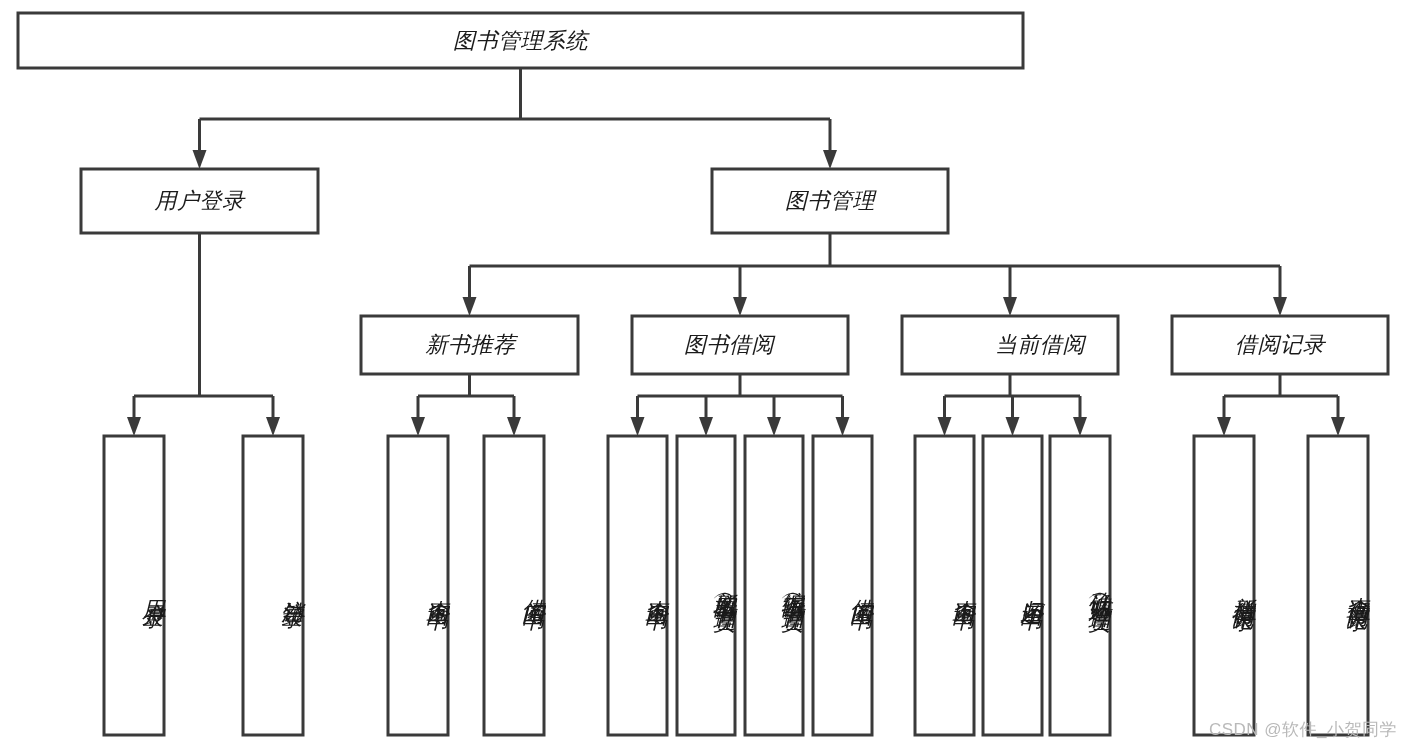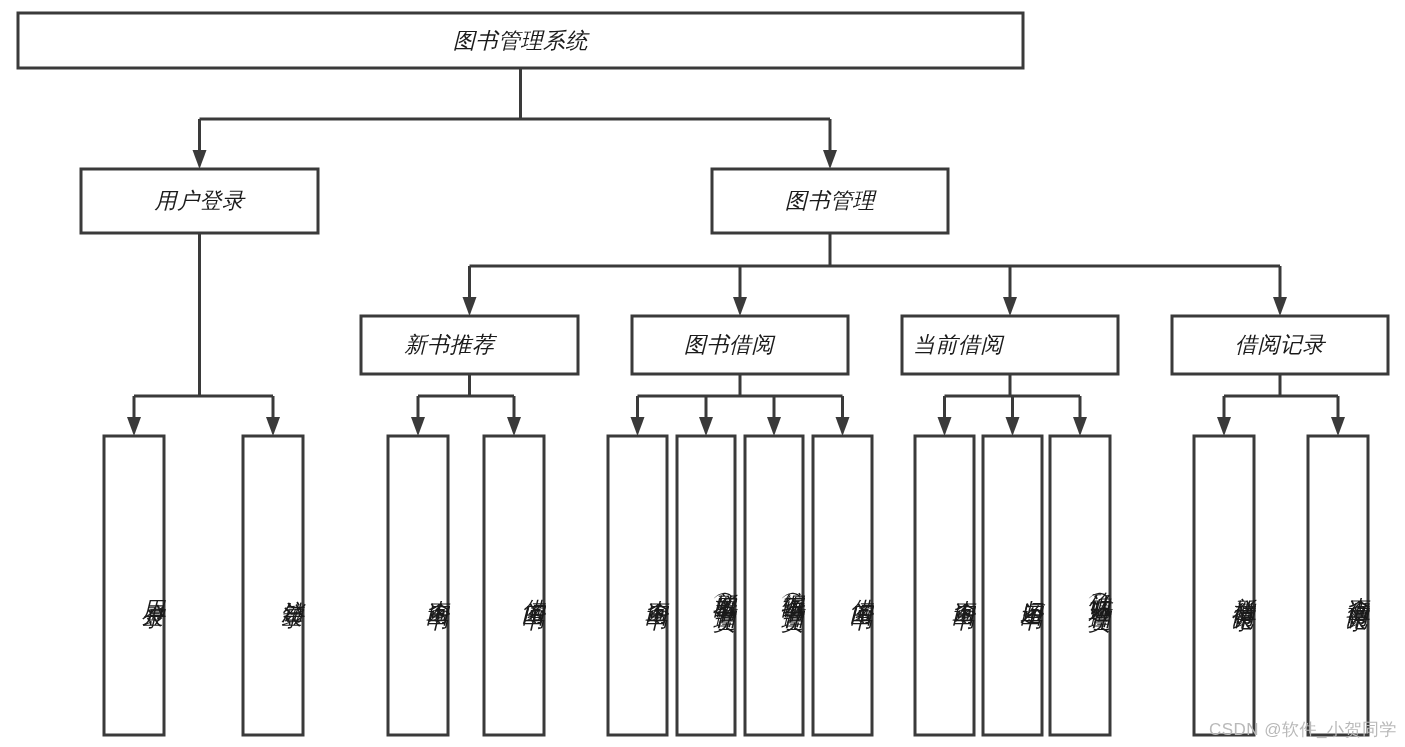--- a/index.html
+++ b/index.html
@@ -162,23 +162,23 @@
         <path d="M 1217 417 L 1231 417 L 1224 436 Z" class="arrow-head"></path>
         <path d="M 1338 396 L 1338 419" class="connector"></path>
         <path d="M 1331 417 L 1345 417 L 1338 436 Z" class="arrow-head"></path>
       </g>
   </svg>
 
   <div id="labels-layer">
       <div class="node-label horizontal" style="left: 18px; top: 13px; width: 1005px; height: 55px;">图书管理系统</div>
       <div class="node-label horizontal" style="left: 81px; top: 169px; width: 237px; height: 64px;">用户登录</div>
       <div class="node-label horizontal" style="left: 712px; top: 169px; width: 236px; height: 64px;">图书管理</div>
-      <div class="node-label horizontal" style="left: 347px; top: 316px; width: 205px; height: 58px;">新书推荐</div>
+      <div class="node-label horizontal" style="left: 368px; top: 316px; width: 205px; height: 58px;">新书推荐</div>
       <div class="node-label horizontal" style="left: 632px; top: 316px; width: 194px; height: 58px;">图书借阅</div>
-      <div class="node-label horizontal" style="left: 850px; top: 316px; width: 216px; height: 58px;">当前借阅</div>
+      <div class="node-label horizontal" style="left: 932px; top: 316px; width: 216px; height: 58px;">当前借阅</div>
       <div class="node-label horizontal" style="left: 1172px; top: 316px; width: 216px; height: 58px;">借阅记录</div>
       <div class="node-label vertical" style="left: 104px; top: 436px; width: 60px; height: 299px;">用户登录</div>
       <div class="node-label vertical" style="left: 243px; top: 436px; width: 60px; height: 299px;">注销登录</div>
       <div class="node-label vertical" style="left: 388px; top: 436px; width: 60px; height: 299px;">查询图书</div>
       <div class="node-label vertical" style="left: 484px; top: 436px; width: 60px; height: 299px;">借阅图书</div>
       <div class="node-label vertical" style="left: 608px; top: 436px; width: 59px; height: 299px;">查询图书</div>
       <div class="node-label vertical" style="left: 677px; top: 436px; width: 58px; height: 299px;">新增图书（管理员）</div>
       <div class="node-label vertical" style="left: 745px; top: 436px; width: 58px; height: 299px;">编辑图书（管理员）</div>
       <div class="node-label vertical" style="left: 813px; top: 436px; width: 59px; height: 299px;">借阅图书</div>
       <div class="node-label vertical" style="left: 915px; top: 436px; width: 59px; height: 299px;">查询图书</div>

